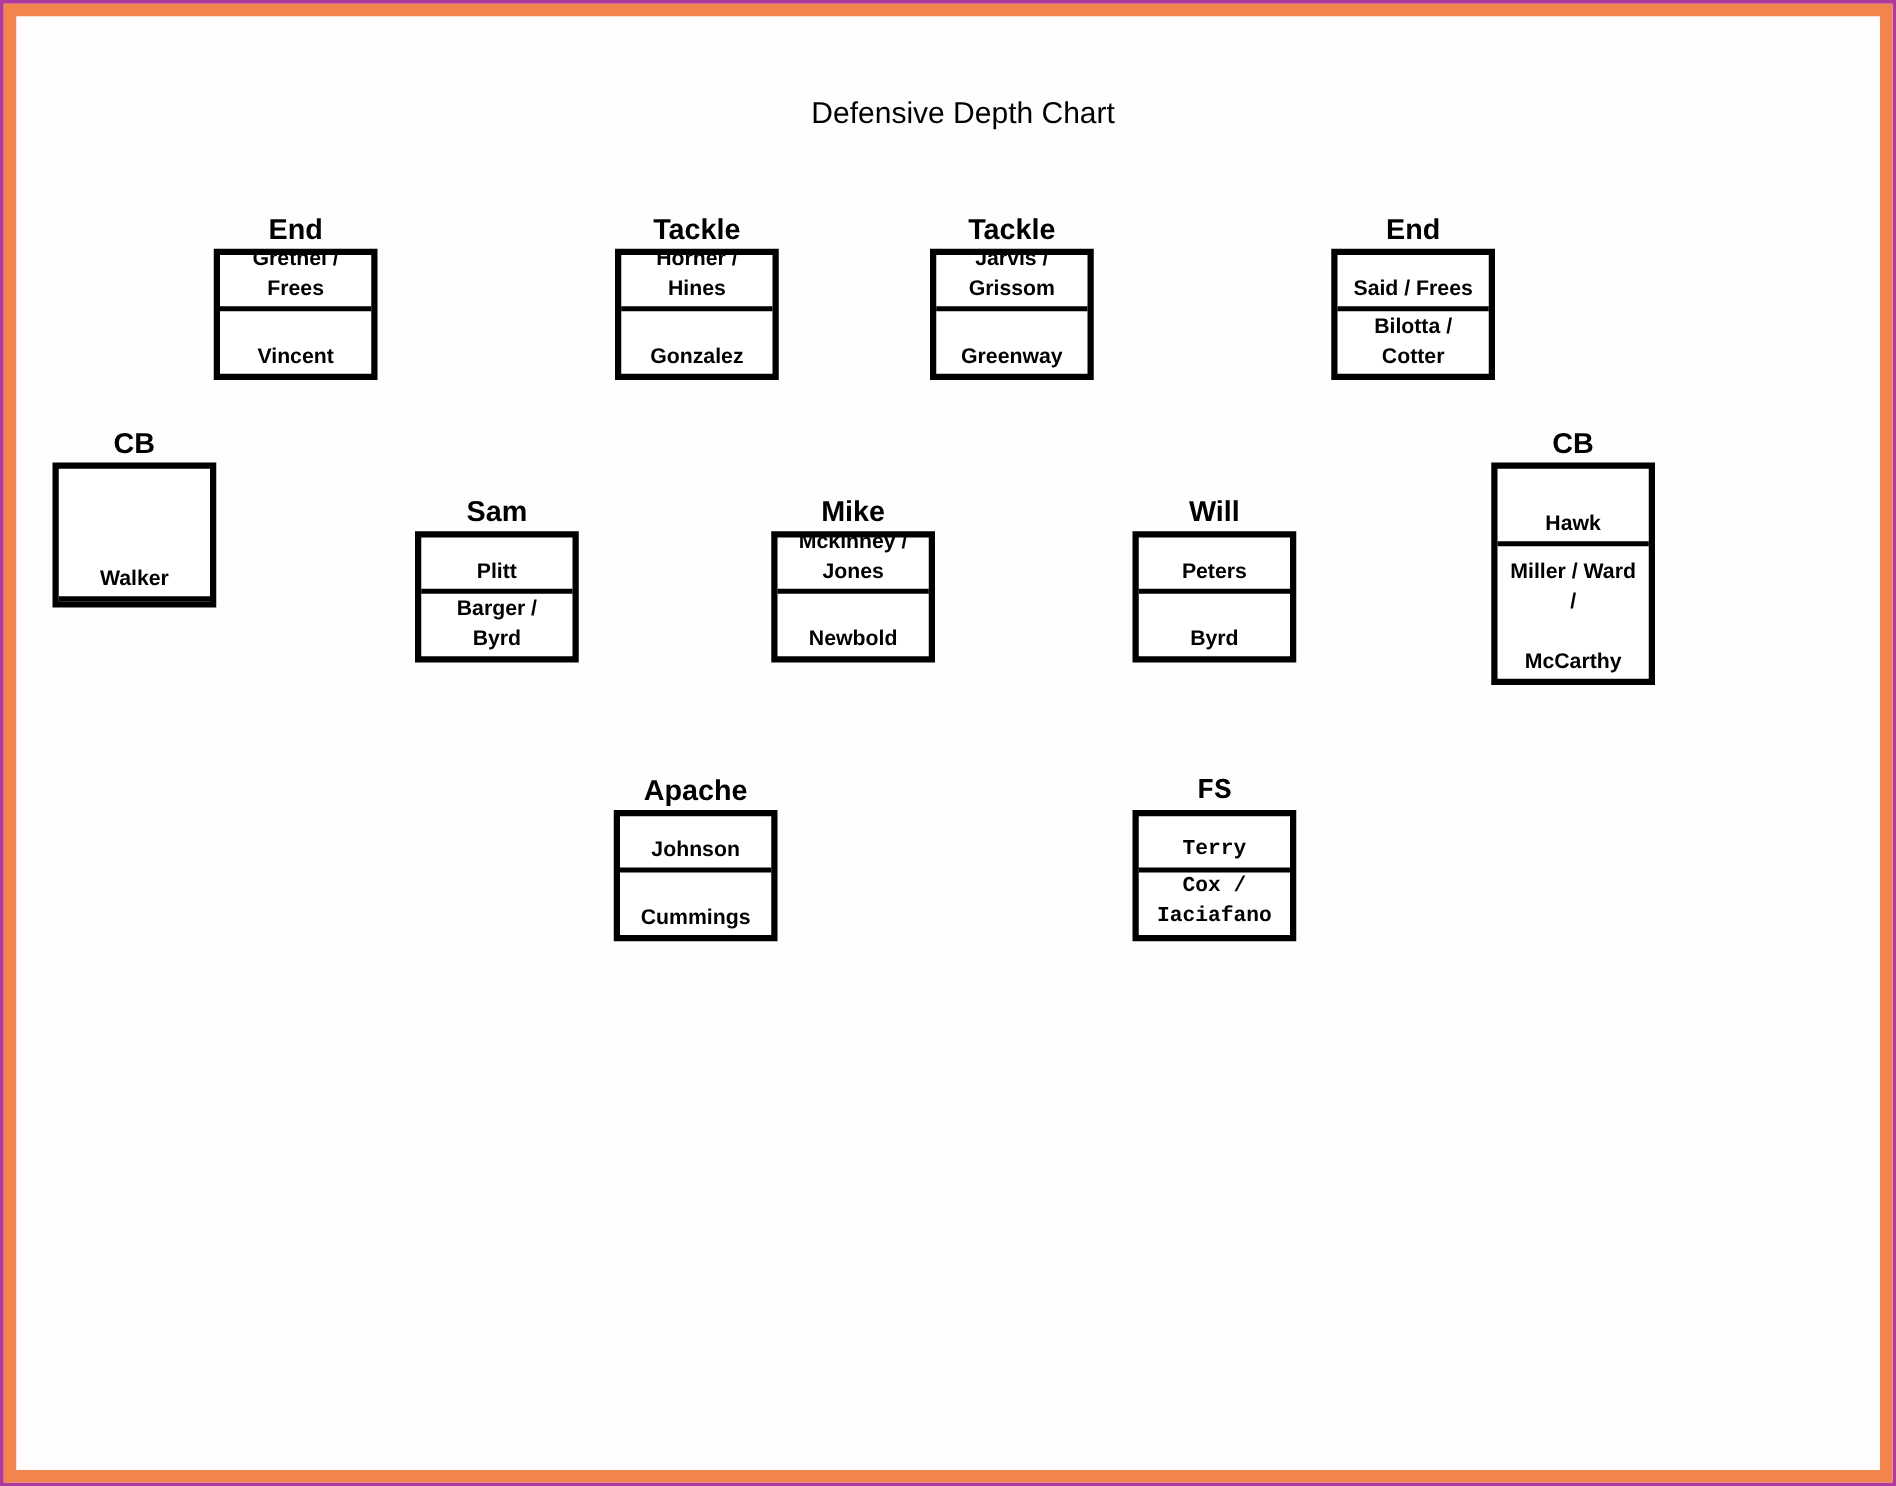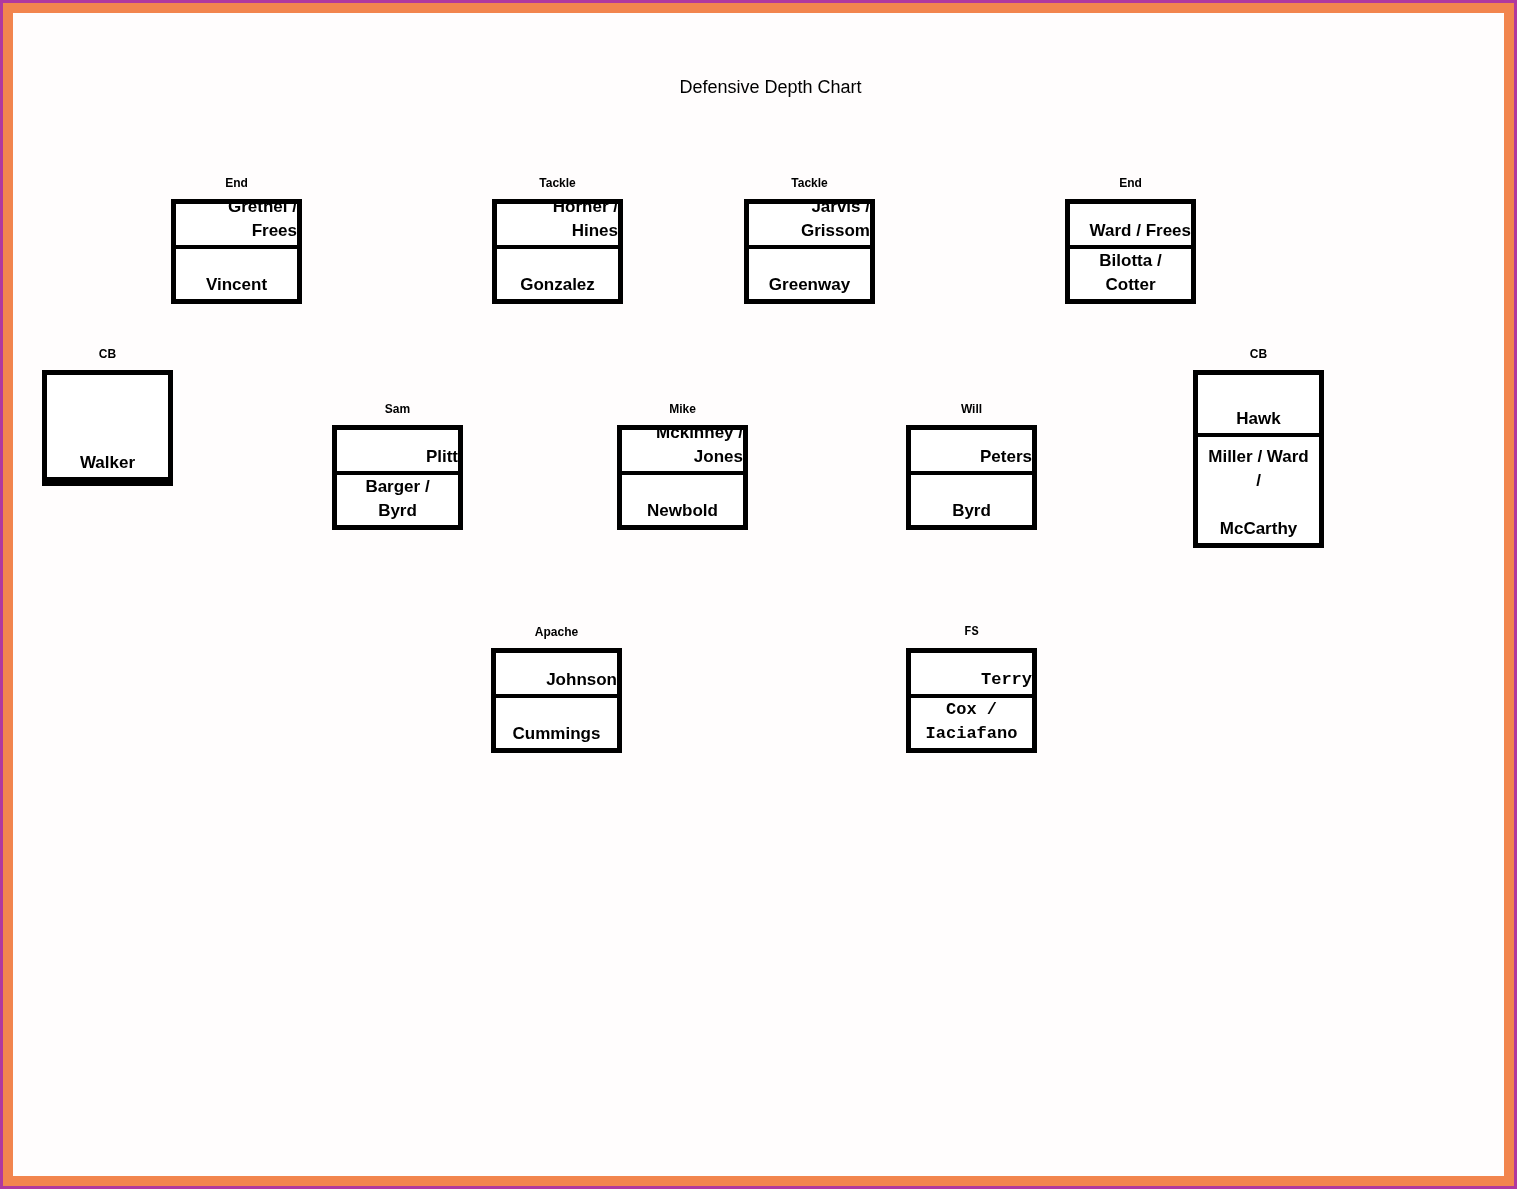--- a/index.html
+++ b/index.html
@@ -20,32 +20,32 @@
     border: 10px solid #f2854e;
   }
   .canvas { position: absolute; inset: 0; }
 
   .title {
     position: absolute;
     top: 64px;
     left: 0;
     right: 0;
     text-align: center;
-    font-size: 18px;
+    font-size: 24px;
     font-weight: normal;
     color: #000;
     padding-left: 24px;
   }
 
   .unit { position: absolute; width: 131px; }
 
   .pos-label {
     text-align: center;
     font-weight: bold;
-    font-size: 12px;
+    font-size: 23px;
     height: 22px;
     line-height: 22px;
     margin-bottom: 5px;
   }
 
   .box {
     box-sizing: border-box;
     width: 131px;
     border: 5px solid #000;
     background: #fff;
@@ -54,21 +54,21 @@
     box-sizing: border-box;
     display: flex;
     flex-direction: column;
     justify-content: flex-end;
     align-items: center;
     padding-bottom: 2px;
     overflow: visible;
   }
   .cell:first-child { border-bottom: 4px solid #000; }
 
-  .box.std .cell:first-child { height: 45px; align-items: flex-end; }
+  .box.std .cell:first-child { height: 45px; }
   .box.std .cell:last-child  { height: 50px; }
 
   .box.cb .cell:first-child { height: 62px; }
   .box.cb .cell:last-child  { height: 106px; }
 
   .line {
     font-weight: bold;
     font-size: 17px;
     line-height: 24px;
     min-height: 24px;
@@ -134,21 +134,21 @@
           <div class="cell">
             <div class="line">Greenway</div>
           </div>
         </div>
       </div>
 
       <div class="unit u-end-right">
         <div class="pos-label">End</div>
         <div class="box std">
           <div class="cell">
-            <div class="line">Ward / Frees</div>
+            <div class="line">Said / Frees</div>
           </div>
           <div class="cell">
             <div class="line">Bilotta /</div>
             <div class="line">Cotter</div>
           </div>
         </div>
       </div>
 
       <div class="unit u-cb-left">
         <div class="pos-label">CB</div>

